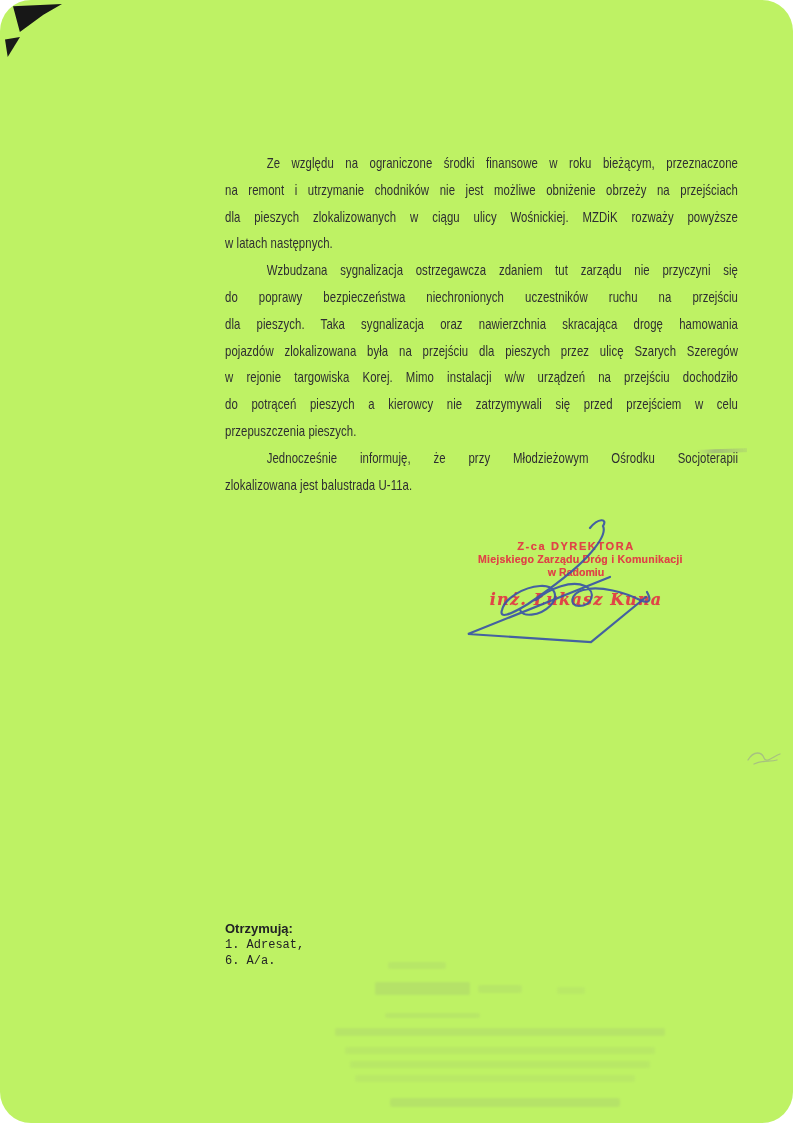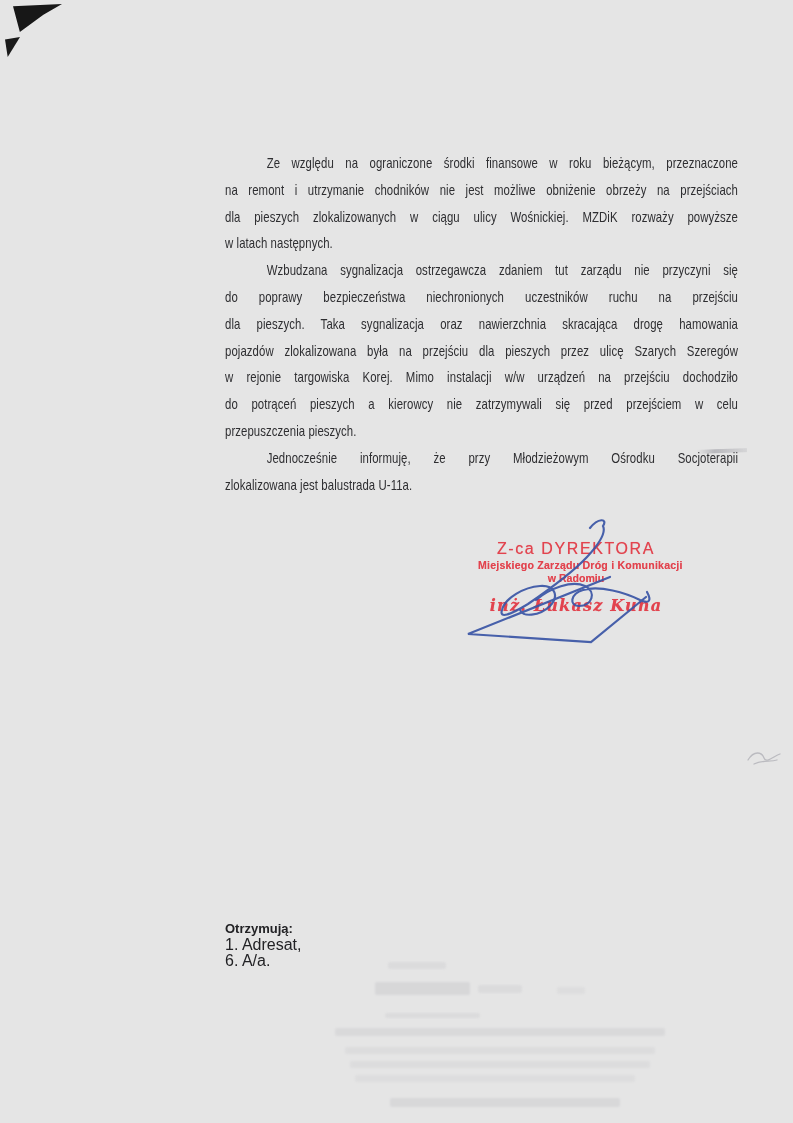--- a/index.html
+++ b/index.html
@@ -3,21 +3,21 @@
 <meta charset="utf-8">
 <style>
   html,body{margin:0;padding:0;}
   body{
     width:793px;height:1123px;
     background:#ffffff;
     font-family:"Liberation Sans", sans-serif;
     position:relative;
     overflow:hidden;
   }
-  .page{position:absolute;inset:0;background:#e5e5e5;}
+  .page{position:absolute;inset:0;background:#bef264;border-radius:31px;}
 
   
   .corner-mark-a{
     position:absolute;left:13px;top:4px;width:49px;height:28px;
     background:#171717;
     clip-path:polygon(0% 8%, 100% 0%, 62% 38%, 14% 100%);
     filter:blur(.3px);
   }
   .corner-mark-b{
     position:absolute;left:5px;top:37px;width:15px;height:20px;
@@ -43,21 +43,21 @@
   .tline.first{text-indent:52px;}
   .tline.last{text-align-last:left;}
 
   
   .stamp{
     position:absolute;left:478px;top:540px;width:196px;
     text-align:center;
     opacity:.95;
   }
   .stamp-title{
-    font-size:16px;font-weight:400;letter-spacing:1.6px;
+    font-size:11px;font-weight:700;letter-spacing:1.6px;
     text-shadow:0 0 .7px rgba(226,59,70,.65);
     white-space:nowrap;
   }
   .stamp-org{
     font-size:10.6px;font-weight:600;letter-spacing:.2px;margin-top:1px;
     text-shadow:0 0 .6px rgba(226,59,70,.6);
     white-space:nowrap;
   }
   .stamp-city{
     font-size:10.6px;font-weight:600;margin-top:1px;
@@ -75,21 +75,21 @@
   
   .smudge{position:absolute;filter:blur(1.2px);background:#7d7d88;border-radius:2px;}
   .smudge-line{position:absolute;height:4px;filter:blur(.7px);
     background:linear-gradient(90deg, rgba(130,130,140,0), rgba(130,130,140,.45) 35%, rgba(130,130,140,.15));
     transform:rotate(-2deg);}
   .pencil-squiggle{position:absolute;left:744px;top:742px;opacity:.5;}
 
   
   .footer{position:absolute;left:225px;top:921px;color:#222225;}
   .footer-header{font-size:13px;font-weight:bold;line-height:16px;}
-  .footer-item{font-size:16px;line-height:16px;}
+  .footer-item{font-size:12px;line-height:16px;font-family:Liberation Mono, monospace;}
 </style>
 </head>
 <body>
 
 <div class="page">
 
   <div class="corner-mark-a"></div>
   <div class="corner-mark-b"></div>
 
   <div class="textblock">

